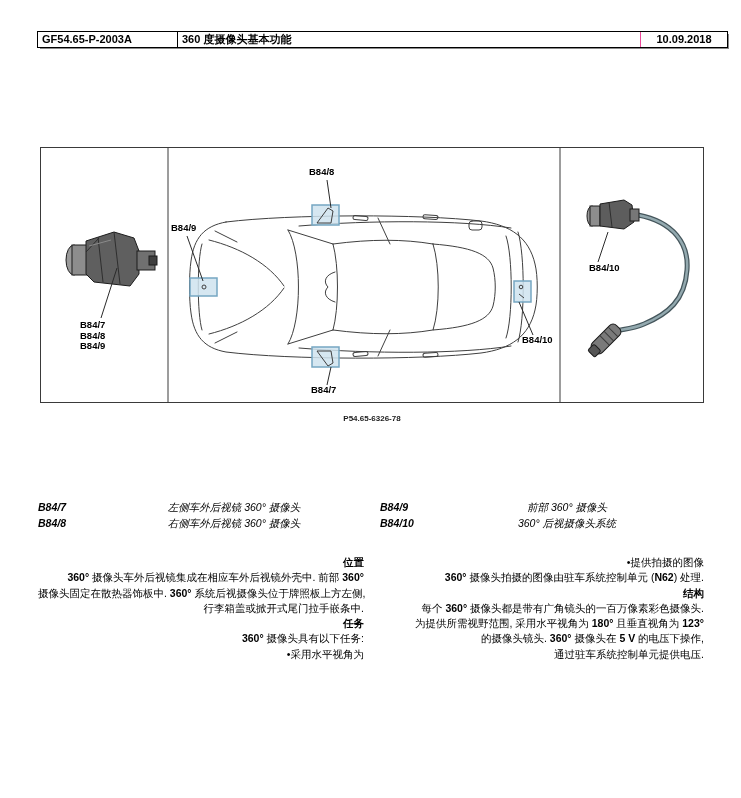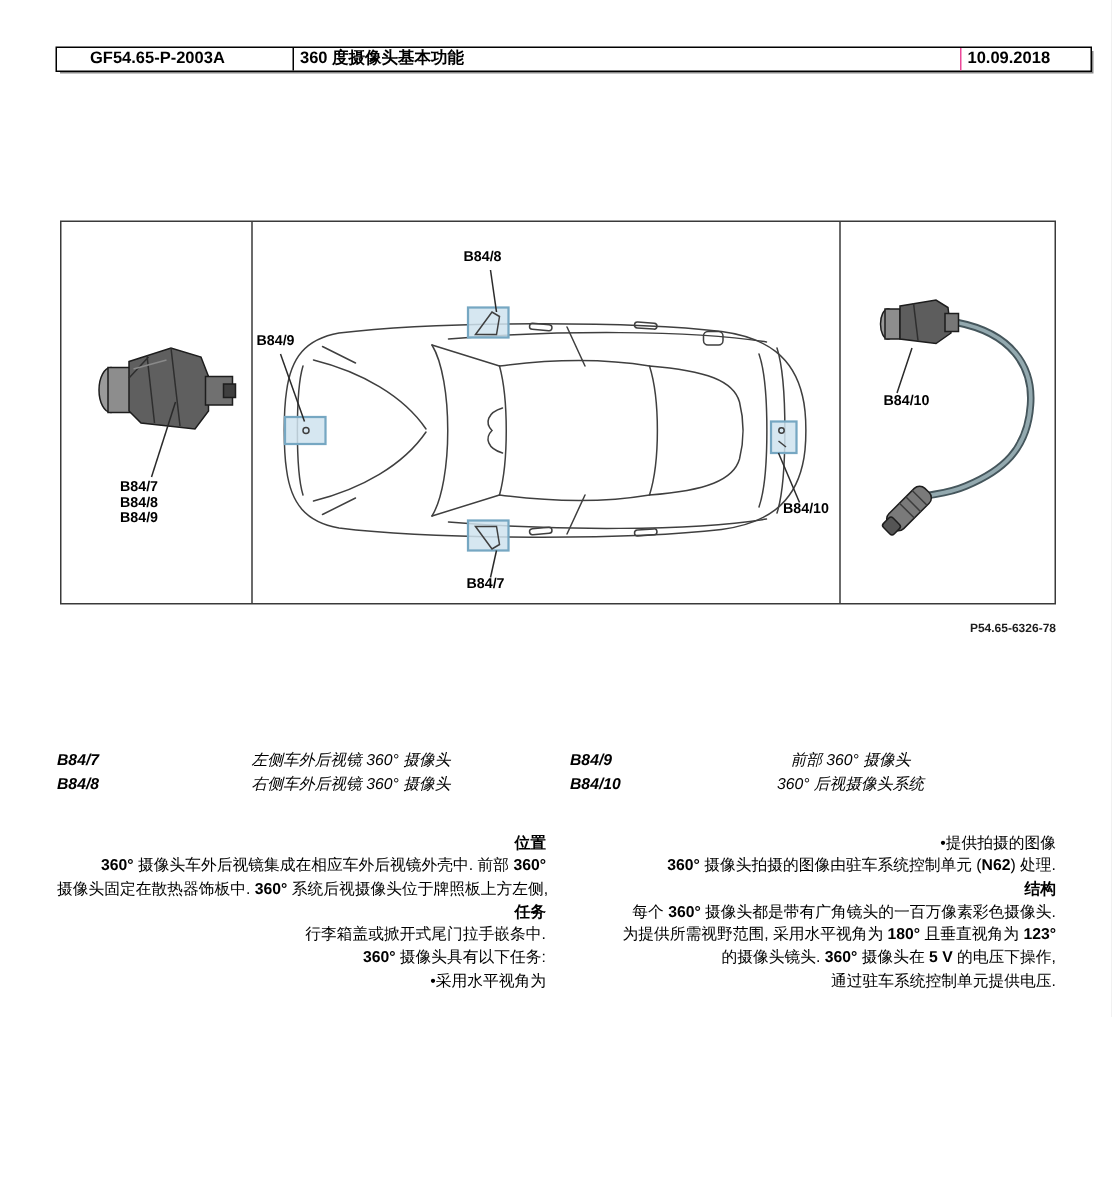--- a/index.html
+++ b/index.html
@@ -11,38 +11,38 @@
   
   .doc-header{
     position:absolute;left:37px;top:31px;width:691px;height:17px;
     display:flex;border:1px solid #000;box-shadow:2px 2px 0 -1px #8a8a8a;
     box-sizing:border-box;background:#fff;
   }
   .doc-header .cell{
     font-size:11px;font-weight:bold;line-height:15px;padding:0 4px;
     white-space:nowrap;overflow:hidden;box-sizing:border-box;
   }
-  .doc-header .c-code{width:140px;border-right:1px solid #000;margin-left:18px;}
+  .doc-header .c-code{width:140px;border-right:1px solid #000;}
   .doc-header .c-title{flex:1;border-right:1px solid #ec4899;}
-  .doc-header .c-date{width:86px;}
+  .doc-header .c-date{width:86px;text-align:center;}
   
   .model-block{position:absolute;left:38px;top:92px;font-size:11px;line-height:16px;}
   .model-line2{padding-left:28px;}
   
   .fig{
     position:absolute;left:40px;top:147px;width:664px;height:256px;margin:0;
     border:1px solid #3a3a3a;box-sizing:border-box;background:#fff;
   }
   .fig svg{position:absolute;left:0;top:0;}
   .fig-label{
     position:absolute;font-size:9.5px;font-weight:bold;line-height:10.5px;
     white-space:pre-line;letter-spacing:0;
   }
   .fig-caption{
-    position:absolute;left:40px;top:414px;width:664px;text-align:right;
+    position:absolute;left:40px;top:414px;width:664px;text-align:center;
     font-size:8px;font-weight:bold;color:#1c1c1c;
   }
   
   .legend{position:absolute;left:38px;top:499px;width:666px;font-size:10.5px;font-style:italic;line-height:16px;}
   .legend-cols{display:flex;}
   .legend-col-left{width:342px;}
   .legend-col-right{flex:1;}
   .legend-row{display:flex;}
   .legend-code{width:50px;font-weight:bold;}
   .legend-desc{flex:1;text-align:center;}
@@ -191,22 +191,22 @@
         </div>
       </div>
     </div>
   </section>
 
   <section class="bodycols">
     <div class="bcol-left">
       <div class="bline"><span class="rb">位置</span></div>
       <div class="bline"><span class="rb">360°</span><span> 摄像头车外后视镜集成在相应车外后视镜外壳中. 前部 </span><span class="rb">360°</span></div>
       <div class="bline"><span>摄像头固定在散热器饰板中. </span><span class="rb">360°</span><span> 系统后视摄像头位于牌照板上方左侧,</span></div>
+      <div class="bline"><span>行李箱盖或掀开式尾门拉手嵌条中.</span></div>
       <div class="bline"><span class="rb">任务</span></div>
-      <div class="bline"><span>行李箱盖或掀开式尾门拉手嵌条中.</span></div>
       <div class="bline"><span class="rb">360°</span><span> 摄像头具有以下任务:</span></div>
       <div class="bline"><span class="rbu">•</span><span>采用水平视角为</span></div>
     </div>
     <div class="bcol-right">
       <div class="bline"><span class="rbu">•</span><span>提供拍摄的图像</span></div>
       <div class="bline"><span class="rb">360°</span><span> 摄像头拍摄的图像由驻车系统控制单元 (</span><span class="rb">N62</span><span>) 处理.</span></div>
       <div class="bline"><span class="rb">结构</span></div>
       <div class="bline"><span>每个 </span><span class="rb">360°</span><span> 摄像头都是带有广角镜头的一百万像素彩色摄像头.</span></div>
       <div class="bline"><span>为提供所需视野范围, 采用水平视角为 </span><span class="rb">180°</span><span> 且垂直视角为 </span><span class="rb">123°</span></div>
       <div class="bline"><span>的摄像头镜头. </span><span class="rb">360°</span><span> 摄像头在 </span><span class="rb">5 V</span><span> 的电压下操作,</span></div>

